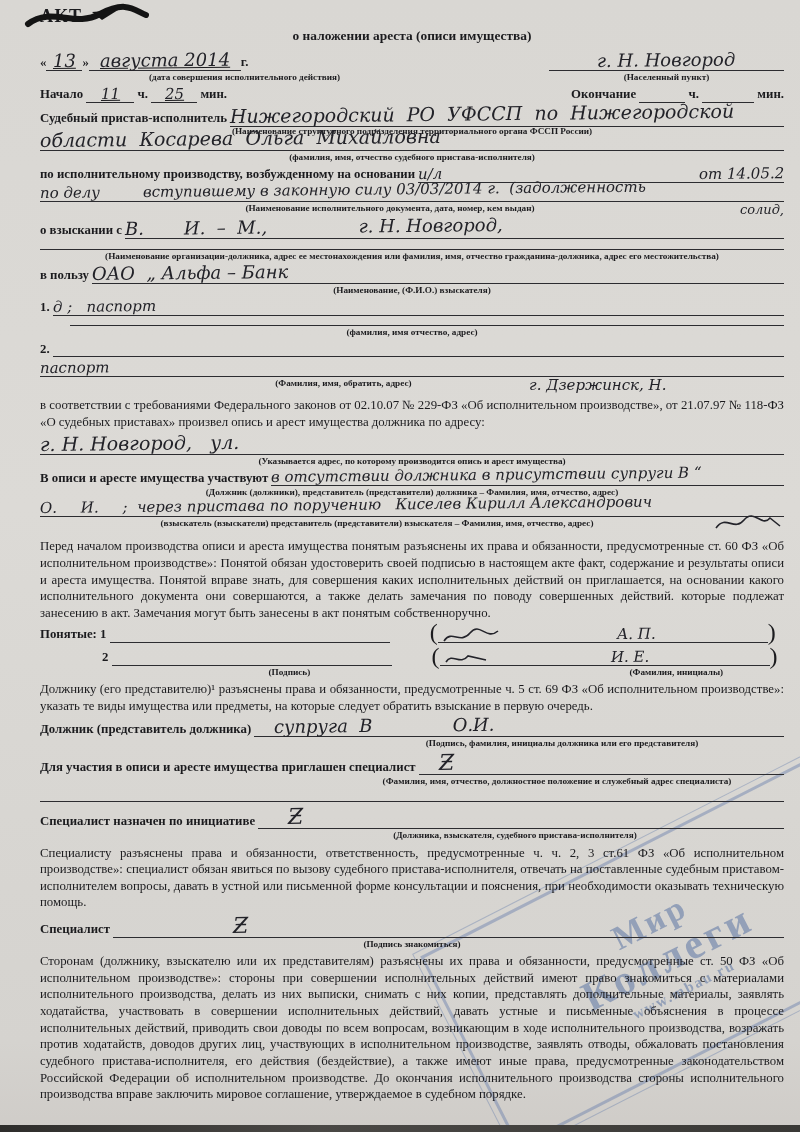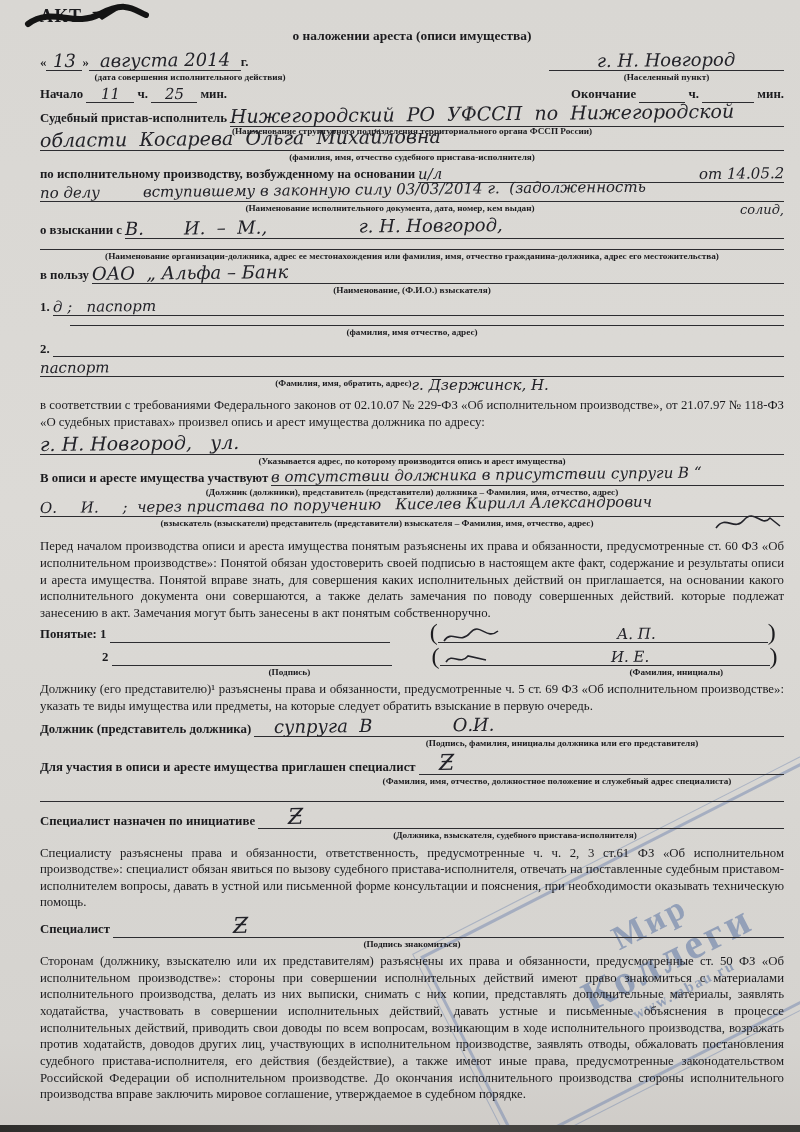--- a/index.html
+++ b/index.html
@@ -7,21 +7,21 @@
   *{box-sizing:border-box;}
   .page{position:relative;width:800px;height:1132px;overflow:hidden;
         background:linear-gradient(180deg,#d9d7d3 0%,#dcdad6 45%,#d5d3cf 92%,#cfccc8 100%);
         font-family:"Liberation Serif", serif;color:#1b1b1e;}
   .inner{position:relative;padding:6px 16px 0 40px;z-index:2;}
   .title{font-weight:700;font-size:18px;letter-spacing:1.5px;}
   .subtitle{text-align:center;font-weight:700;font-size:13.4px;margin-top:1px;}
   .row{display:flex;align-items:flex-end;font-weight:700;font-size:12.8px;line-height:1.3;margin-top:4px;}
   .lbl{white-space:nowrap;}
   .fill{flex:1 1 auto;border-bottom:1.4px solid #2c2c30;display:flex;align-items:flex-start;min-height:4px;position:relative;}
-  .u{border-bottom:1.4px solid #2c2c30;display:inline-flex;justify-content:center;align-items:flex-end;}
+  .u{border-bottom:1.4px solid #2c2c30;display:inline-flex;justify-content:center;align-items:flex-end;text-decoration:underline;}
   .hw{font-family:"DejaVu Serif", serif;font-style:italic;font-weight:500;color:#222228;
       white-space:pre;line-height:1;transform:rotate(-0.6deg);transform-origin:left bottom;}
   .hw-lg{font-size:18px;}
   .hw-md{font-size:15px;}
   .hw-sm{font-size:13px;}
   .zmark{font-size:22px;font-family:"DejaVu Serif",serif;font-style:italic;}
   .caprow{display:flex;align-items:flex-start;font-size:9.2px;font-weight:700;line-height:1.1;margin-top:1px;position:relative;}
   .cap{text-align:center;}
   .center{justify-content:center;}
   .para{font-weight:400;font-size:12.8px;line-height:1.3;text-align:justify;margin-top:4px;}
@@ -67,21 +67,21 @@
       <span class="u" style="width:152px">
           <span class="hw hw-lg">августа 2014</span>
         </span>
       <span class="lbl">г.</span>
       <span class="sp"></span>
       <span class="fill" style="max-width:235px">
         <span class="hw hw-lg" style="margin:0 auto">г. Н. Новгород</span>
       </span>
     </div>
     <div class="caprow">
-      <span class="cap" style="width:300px;text-align:center">(дата совершения исполнительного действия)</span>
+      <span class="cap" style="width:300px;text-align:right">(дата совершения исполнительного действия)</span>
       <span class="sp"></span>
       <span class="cap" style="width:235px">(Населенный пункт)</span>
     </div>
 
     <div class="row">
       <span class="lbl">Начало</span>&nbsp;
       <span class="u" style="width:48px">
           <span class="hw hw-md">11</span>
         </span>&nbsp;
       <span class="lbl">ч.</span>&nbsp;
@@ -174,21 +174,21 @@
       <span class="fill"></span>
     </div>
     <div class="row" style="margin-top:4px">
       <span class="fill">
         <span class="hw hw-md" style="">паспорт</span>
       </span>
     </div>
     <div class="caprow">
       <span class="sp"></span>
       <span class="cap">(Фамилия, имя, обратить, адрес)</span>
-      <span class="sp" style="text-align:left"><span class="hw hw-md">г. Дзержинск, Н.</span></span>
+      <span class="sp" style="text-align:center"><span class="hw hw-md">г. Дзержинск, Н.</span></span>
     </div>
 
     <div class="para">в соответствии с требованиями Федерального законов от 02.10.07 № 229-ФЗ «Об исполнительном производстве», от 21.07.97 № 118-ФЗ «О судебных приставах» произвел опись и арест имущества должника по адресу:</div>
 
     <div class="row">
       <span class="fill">
         <span class="hw" style="font-size:19px">г. Н. Новгород,   ул.</span>
       </span>
     </div>
     <div class="caprow center">

